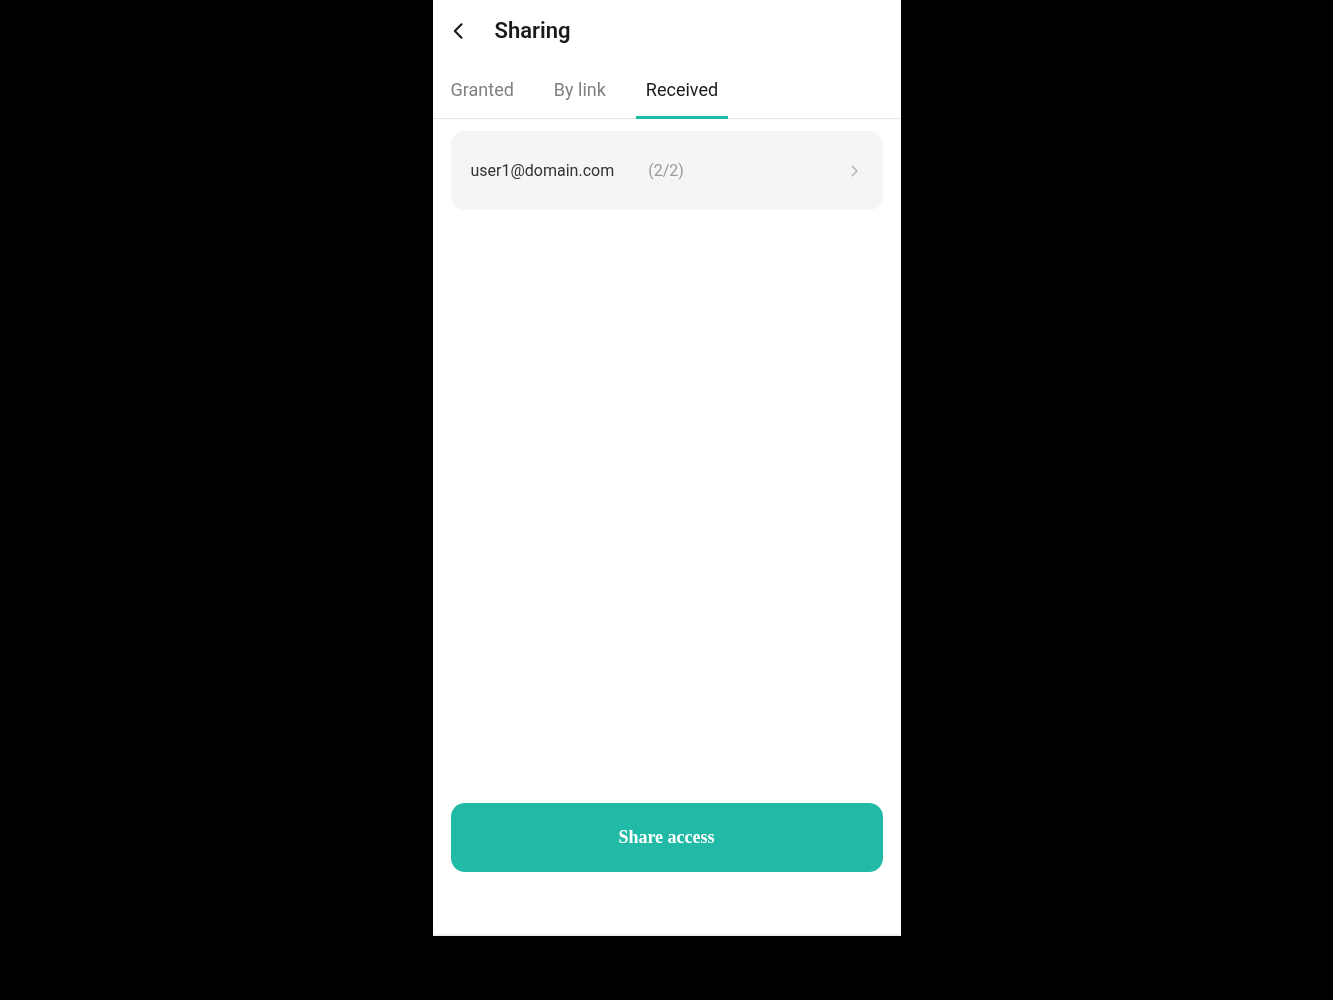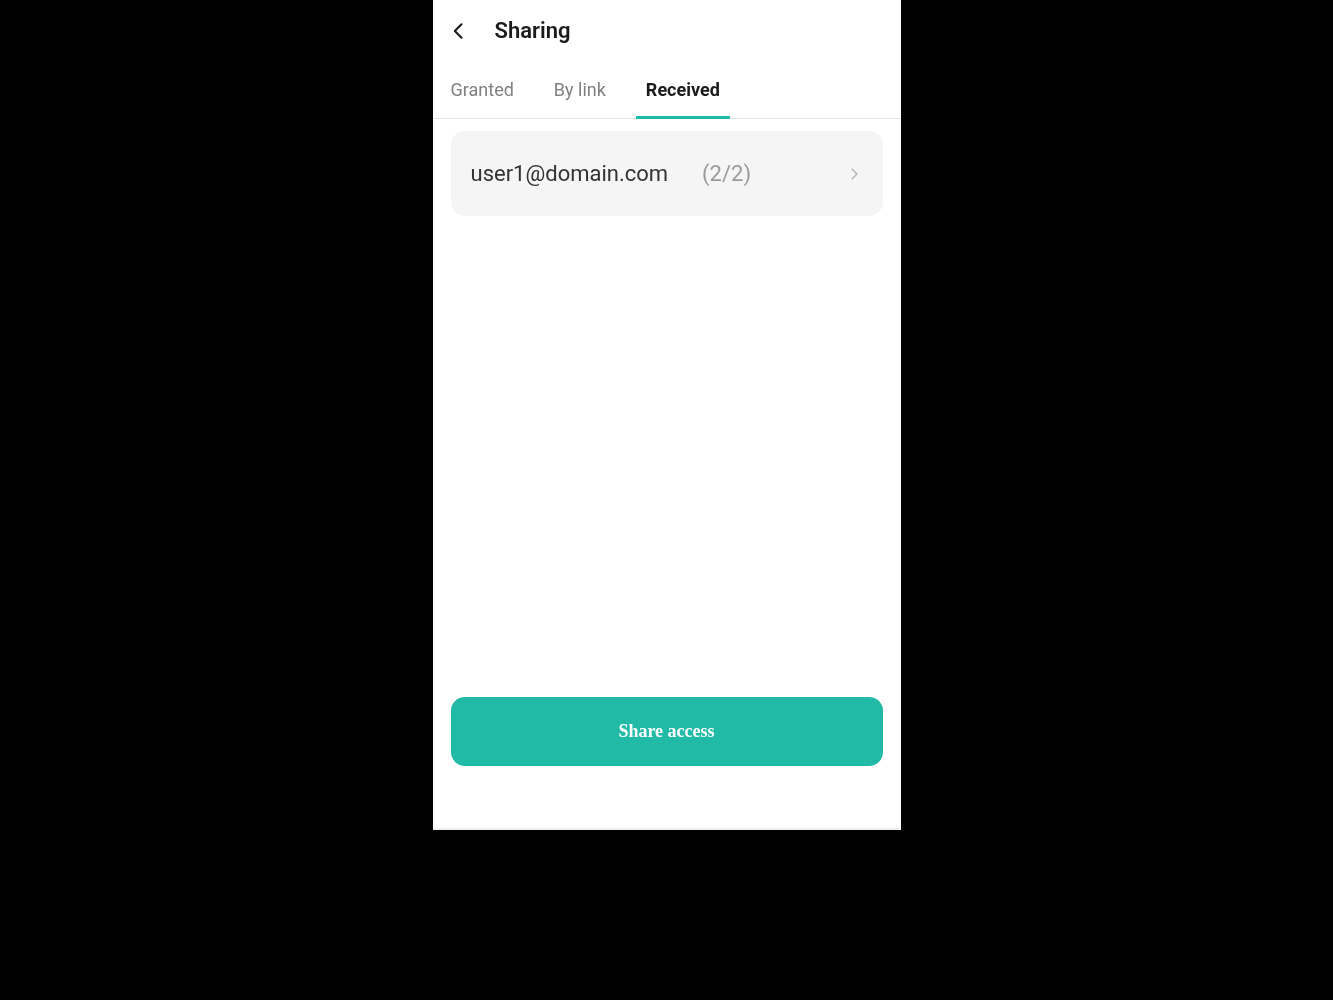--- a/index.html
+++ b/index.html
@@ -11,21 +11,21 @@
     body {
       background: #000;
       width: 1333px;
       height: 1000px;
       display: flex;
       justify-content: center;
       align-items: flex-start;
     }
     .phone-frame {
       width: 468px;
-      height: 830px;
+      height: 936px;
       background: #fff;
       position: relative;
       display: flex;
       flex-direction: column;
     }
     .header {
       display: flex;
       align-items: center;
       padding: 18px 14px 18px 14px;
       gap: 24px;
@@ -56,21 +56,20 @@
     }
     .tab {
       font-size: 18px;
       color: #808080;
       padding: 18px 0;
       cursor: pointer;
       position: relative;
     }
     .tab.active {
       color: #1b1b1b;
-      font-weight: bold;
     }
     .tab.active::after {
       content: '';
       position: absolute;
       bottom: -1px;
       left: -10px;
       right: -10px;
       height: 3px;
       background: #1cbba8;
     }
@@ -81,21 +80,21 @@
     .list-item {
       background: #f5f5f5;
       border-radius: 14px;
       padding: 30px 20px;
       display: flex;
       align-items: center;
       justify-content: space-between;
       cursor: pointer;
     }
     .item-text {
-      font-size: 22px;
+      font-size: 16px;
       display: flex;
       gap: 6px;
       align-items: center;
     }
     .email {
       color: #333;
     }
     .count {
       color: #9a9a9a;
       margin-left: 28px;

